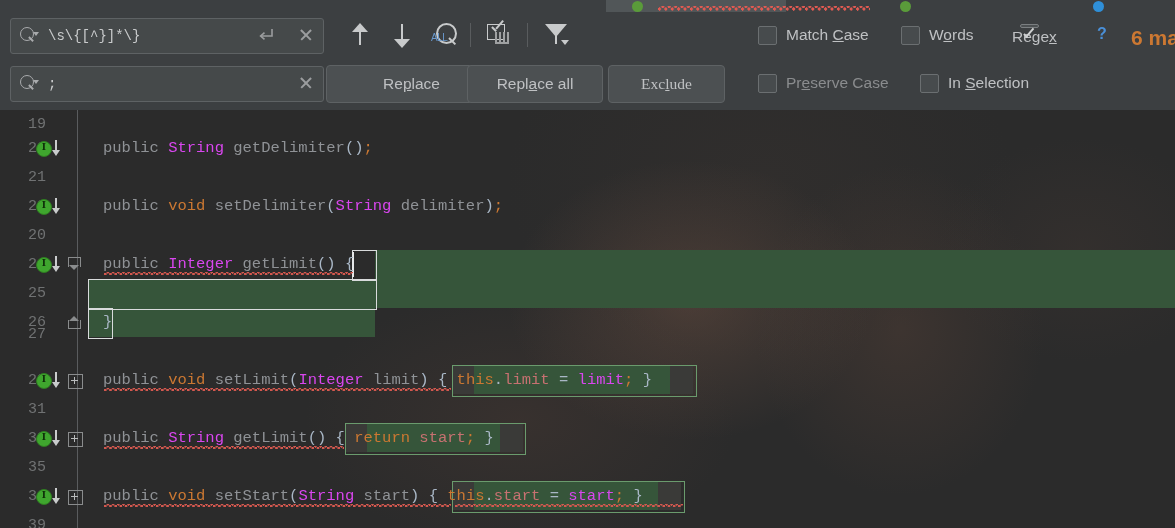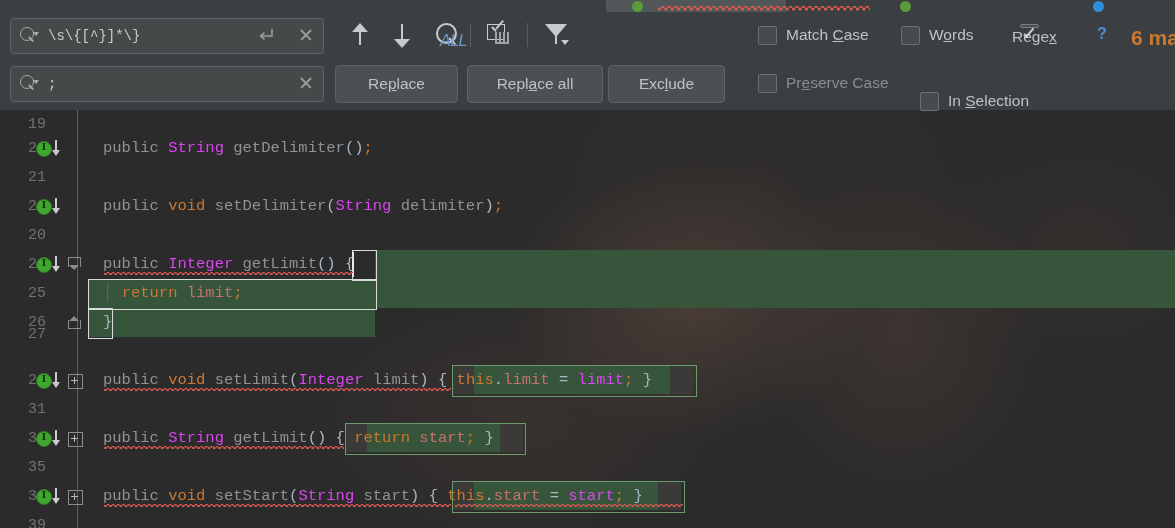--- a/index.html
+++ b/index.html
@@ -113,21 +113,21 @@
   .field .retbtn{position:absolute;top:8px;width:18px;height:16px;}
 
   .tb-btn{position:absolute;width:34px;height:34px;}
   .arrow-up .stem{position:absolute;left:16px;top:8px;width:2px;height:19px;background:#c8cacb;}
   .arrow-up .head{position:absolute;left:9px;top:5px;width:0;height:0;border-left:8px solid transparent;border-right:8px solid transparent;border-bottom:9px solid #c8cacb;}
   .arrow-dn .stem{position:absolute;left:16px;top:6px;width:2px;height:19px;background:#c8cacb;}
   .arrow-dn .head{position:absolute;left:9px;top:21px;width:0;height:0;border-left:8px solid transparent;border-right:8px solid transparent;border-top:9px solid #c8cacb;}
 
   .findall .ring{position:absolute;left:9px;top:5px;width:17px;height:17px;border:2px solid #c8cacb;border-radius:50%;}
   .findall .tail{position:absolute;left:22px;top:19px;width:9px;height:2px;background:#c8cacb;transform:rotate(45deg);transform-origin:left center;}
-  .findall .alltxt{position:absolute;left:13px;top:14px;font-family:"Liberation Sans",sans-serif;font-size:16px;color:#6a9ad0;letter-spacing:-0.5px;font-style:italic;}
+  .findall .alltxt{position:absolute;left:4px;top:14px;font-family:"Liberation Sans",sans-serif;font-size:10px;color:#6a9ad0;letter-spacing:-0.5px;}
 
   .selall .box{position:absolute;left:6px;top:6px;width:16px;height:14px;border:1.6px solid #c8cacb;}
   .selall .tick{position:absolute;left:11px;top:2px;width:13px;height:12px;}
   .selall .tick::before{content:"";position:absolute;left:0;top:6px;width:6px;height:1.8px;background:#c8cacb;transform:rotate(45deg);transform-origin:left center;}
   .selall .tick::after{content:"";position:absolute;left:4px;top:8px;width:11px;height:1.8px;background:#c8cacb;transform:rotate(-50deg);transform-origin:left center;}
   .selall .lines{position:absolute;left:14px;top:14px;width:14px;height:12px;}
   .selall .lines i{position:absolute;left:0;width:1.6px;height:10px;background:#9fa1a2;}
   .selall .lines .b{position:absolute;left:0;top:10px;width:14px;height:1.6px;background:#9fa1a2;}
 
   .filter .tri{position:absolute;left:6px;top:6px;width:0;height:0;border-left:11px solid transparent;border-right:11px solid transparent;border-top:13px solid #c8cacb;}
@@ -226,21 +226,20 @@
       <div class="fold-open">
           <div class="box"></div>
           <div class="tri"></div>
         </div>
       <div class="code"><span class="id">public</span> <span class="typ">Integer</span> <span class="fn">getLimit</span><span class="par">()</span> <span class="pun">{</span></div>
       <div class="squig" style="left:104px;top:22px;width:249px;"></div>
     </div>
 
     <div class="ln-row" style="top:169px;">
       <div class="lnum">25</div>
-      <div class="code"><span style="color:#5b6b5c;">│</span> <span class="kw">return</span> <span class="fld">limit</span><span class="semi">;</span></div>
     </div>
 
     <div class="ln-row" style="top:198px;">
       <div class="lnum">26</div>
       <div class="fold-end">
           <div class="tri"></div>
           <div class="u"></div>
         </div>
       <div class="code"><span class="pun">}</span></div>
     </div>
@@ -398,34 +397,34 @@
       <div class="field" style="left:10px;top:0px;width:312px;height:34px;">
         <div class="mag">
           <div class="ring"></div>
             <div class="tail"></div>
             <div class="tri"></div>
         </div>
         <div class="ftext">;</div>
         <div class="xbtn" style="left:287px;"></div>
       </div>
 
-      <div class="btn" style="left:335px;top:-1px;width:121px;">
+      <div class="btn" style="left:326px;top:-1px;width:121px;padding-left:24px;">
         <span><span>Re</span><u>p</u><span>lace</span></span>
       </div>
       <div class="btn" style="left:467px;top:-1px;width:134px;">
         <span><span>Repl</span><u>a</u><span>ce all</span></span>
       </div>
-      <div class="btn" style="left:608px;top:-1px;width:115px;">
+      <div class="btn" style="left:608px;top:-1px;width:115px;font-family:Liberation Serif, serif;">
         <span><span>Exc</span><u>l</u><span>ude</span></span>
       </div>
 
       <div class="cbx dim" style="left:758px;top:6px;">
         <div class="box"></div>
         <div class="lbl"><span>Pr</span><u>e</u><span>serve Case</span></div>
       </div>
 
-      <div class="cbx" style="left:920px;top:24px;text-align:right;">
+      <div class="cbx" style="left:920px;top:6px;text-align:right;">
         <div class="box"></div>
         <div class="lbl"><span>In </span><u>S</u><span>election</span></div>
       </div>
     </div>
   </div>
 </div>
 
 </body></html>

